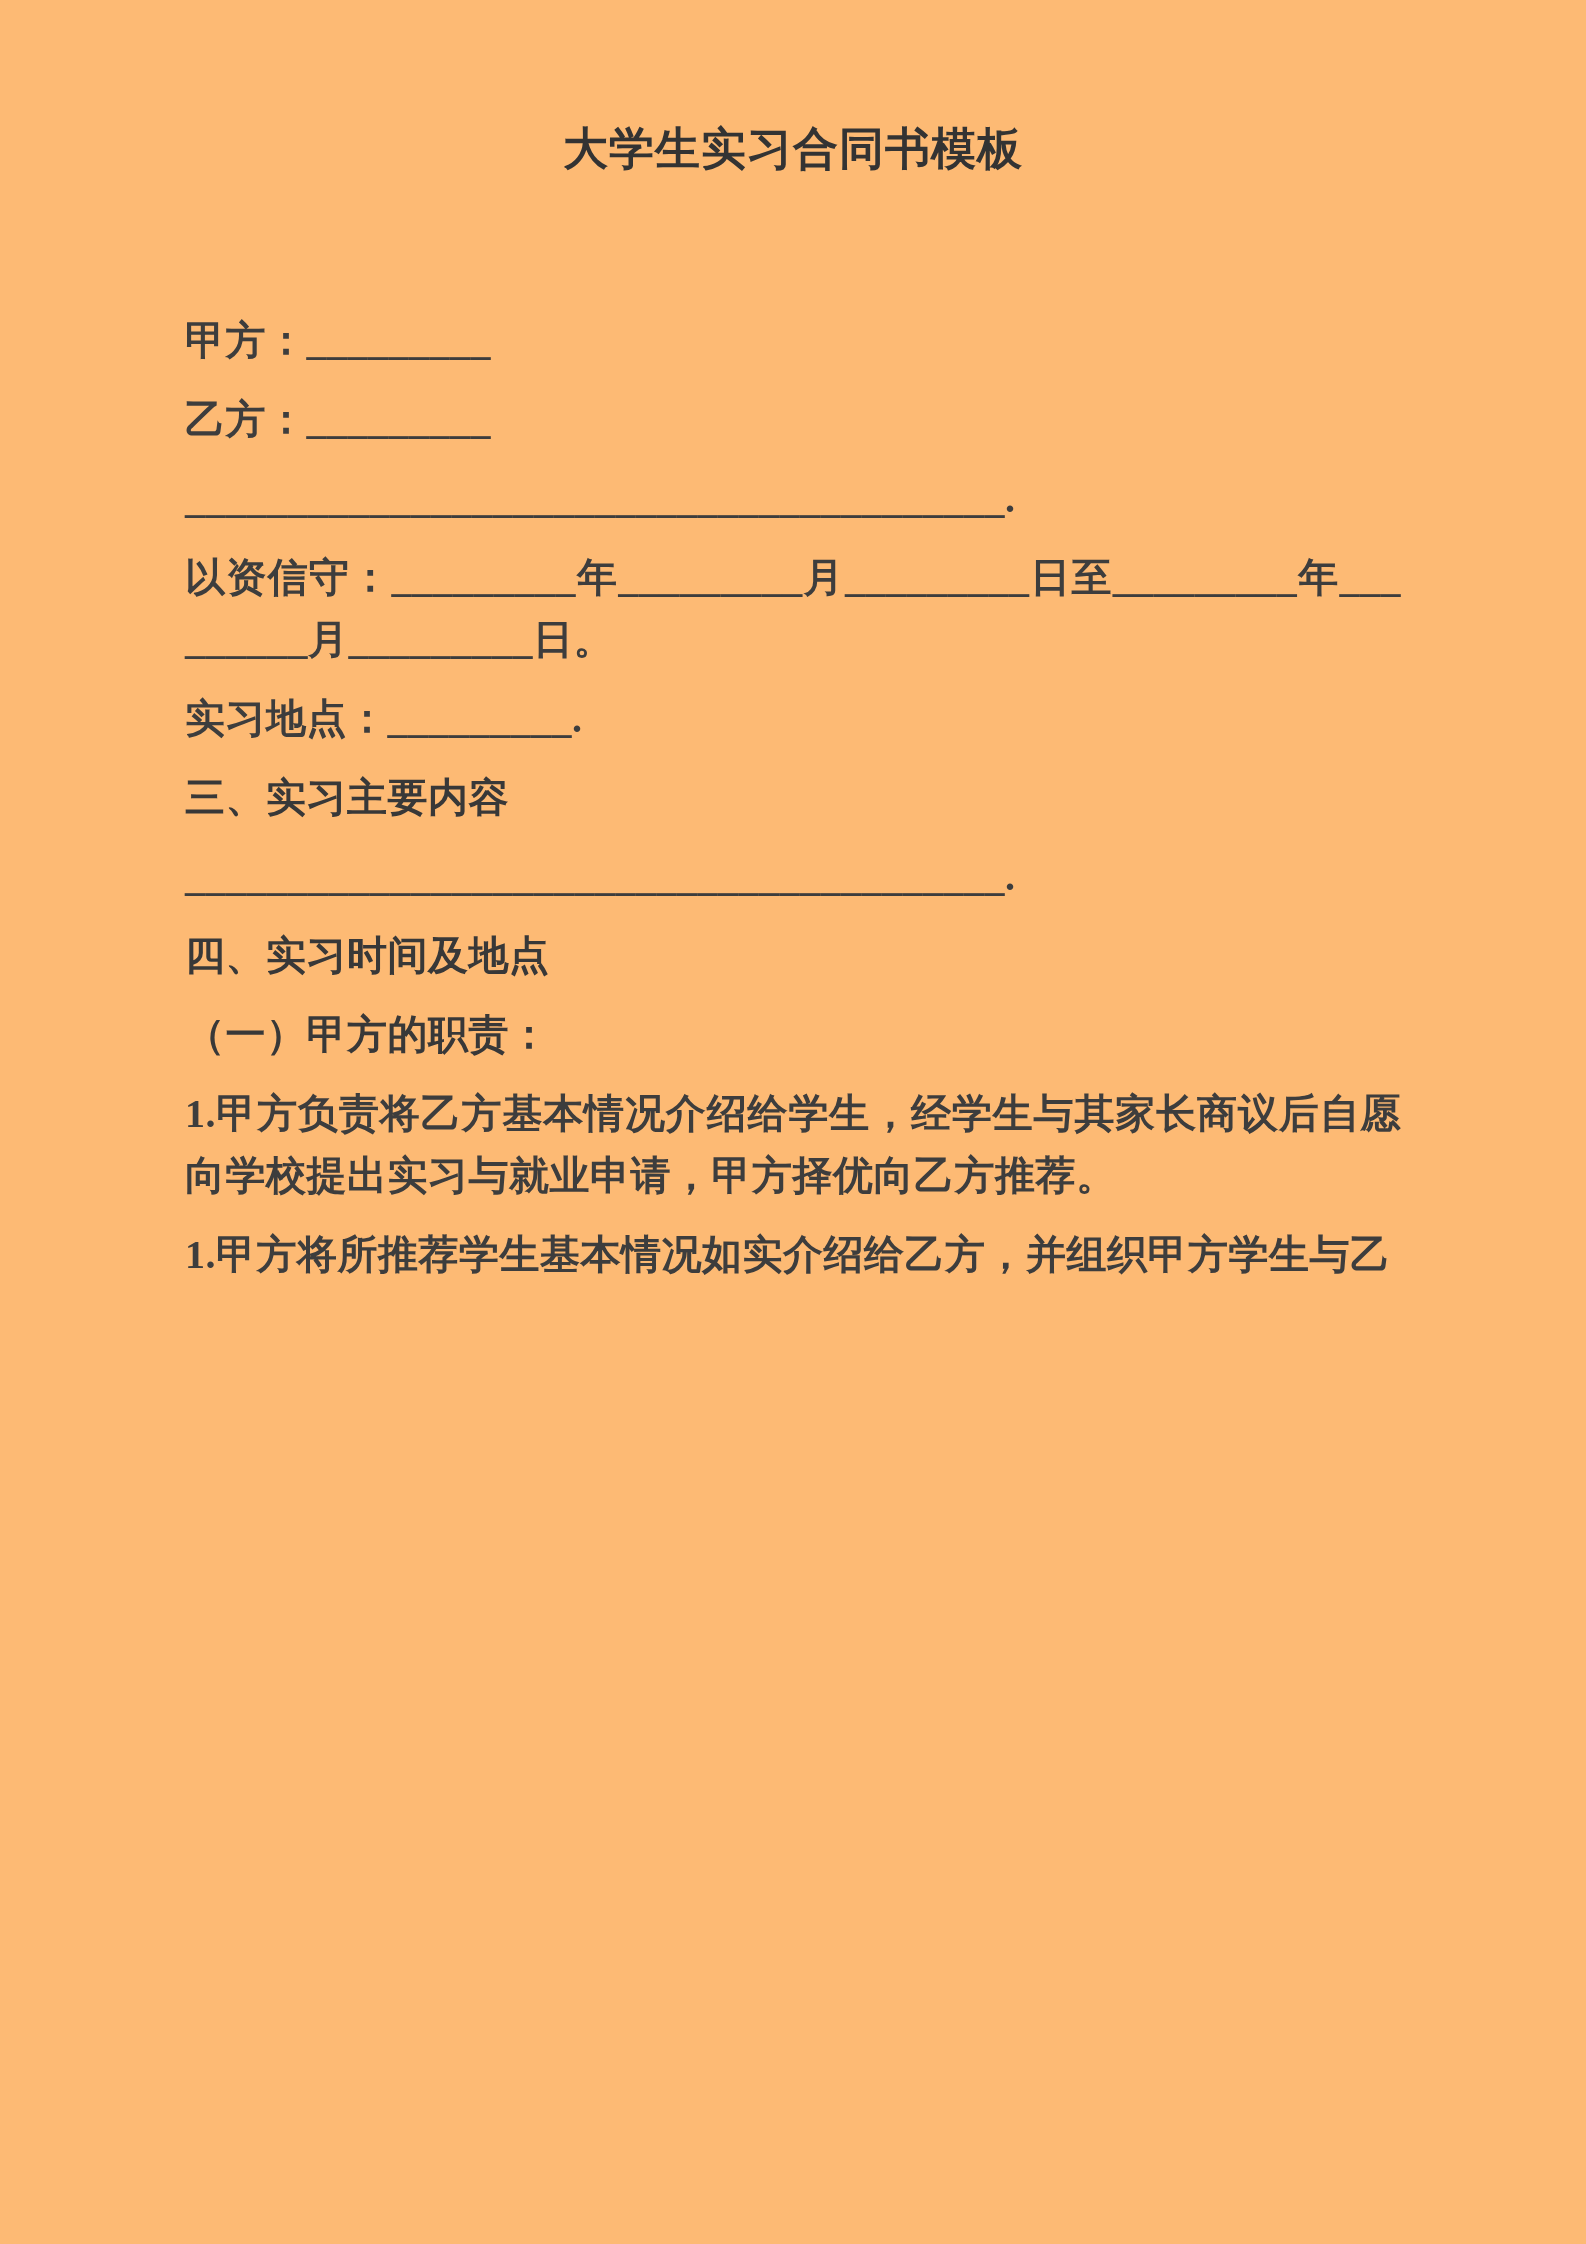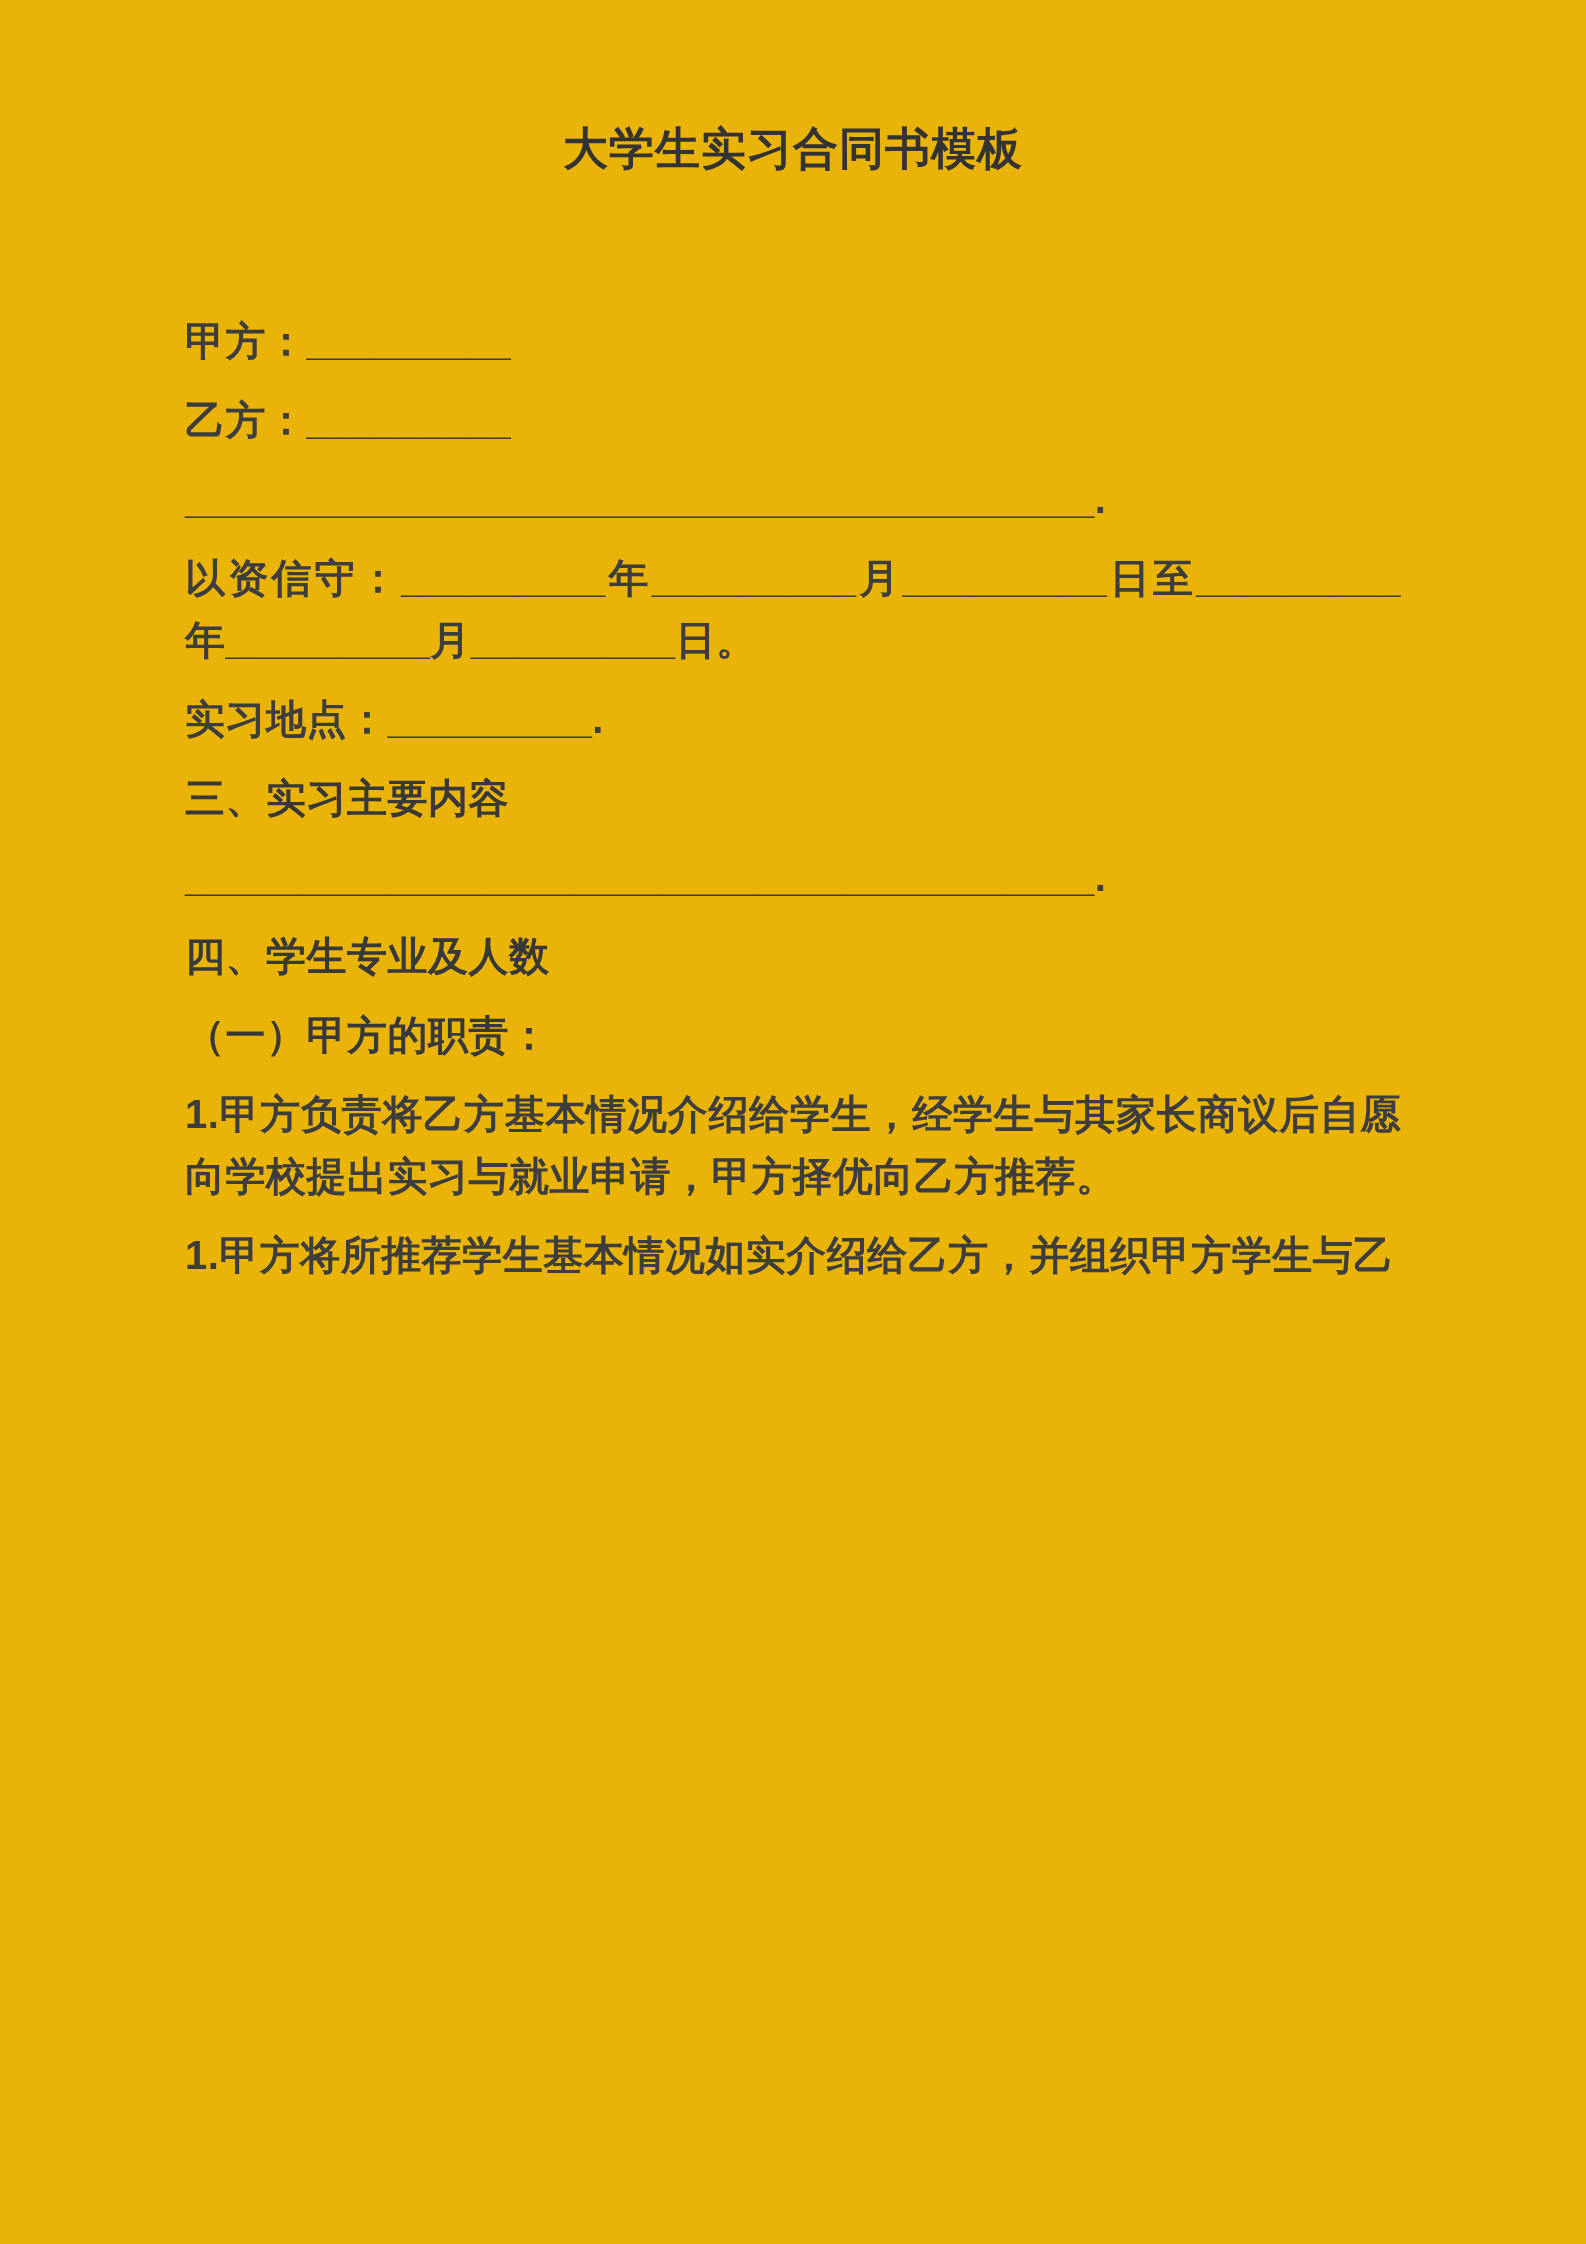--- a/index.html
+++ b/index.html
@@ -5,23 +5,23 @@
   html, body {
     margin: 0;
     padding: 0;
     background: #ffffff;
   }
   .page {
     position: relative;
     width: 1586px;
     height: 2244px;
     margin: 0 auto;
-    background: #eab308;
+    background: #fdba74;
     overflow: hidden;
-    font-family: Liberation Sans, sans-serif;
+    font-family: Liberation Serif, serif;
   }
   .content {
     padding: 118px 168px 0 168px;
   }
   .doc-title {
     margin: 0 0 130px 0;
     font-size: 45px;
     line-height: 62px;
     font-weight: 700;
     text-align: center;
@@ -61,21 +61,21 @@
 
 
     <p class="para">以资信守：_________年_________月_________日至_________年_________月_________日。</p>
 
     <p class="para">实习地点：_________.</p>
 
     <p class="para heading">三、实习主要内容</p>
 
     <p class="para">________________________________________.</p>
 
-    <p class="para heading">四、学生专业及人数</p>
+    <p class="para heading">四、实习时间及地点</p>
 
     <p class="para heading">（一）甲方的职责：</p>
 
     <p class="para">1.甲方负责将乙方基本情况介绍给学生，经学生与其家长商议后自愿向学校提出实习与就业申请，甲方择优向乙方推荐。</p>
 
     <p class="para">1.甲方将所推荐学生基本情况如实介绍给乙方，并组织甲方学生与乙</p>
 
   </div>
 </div>
 

